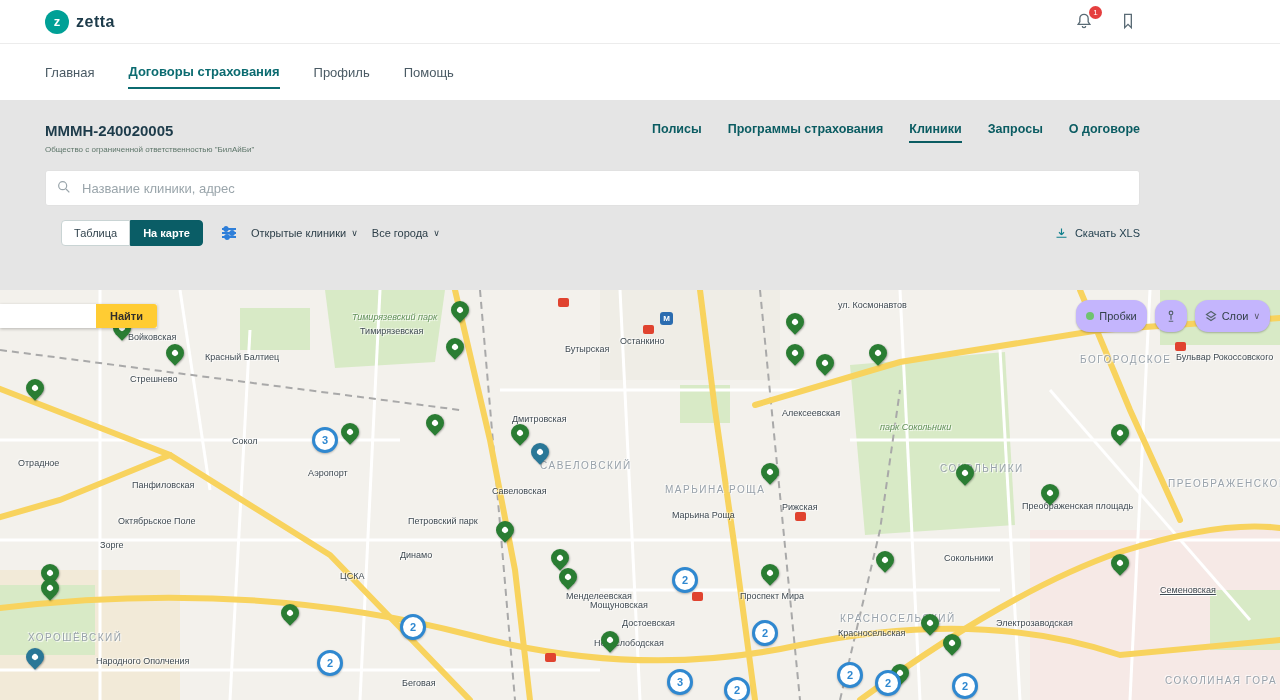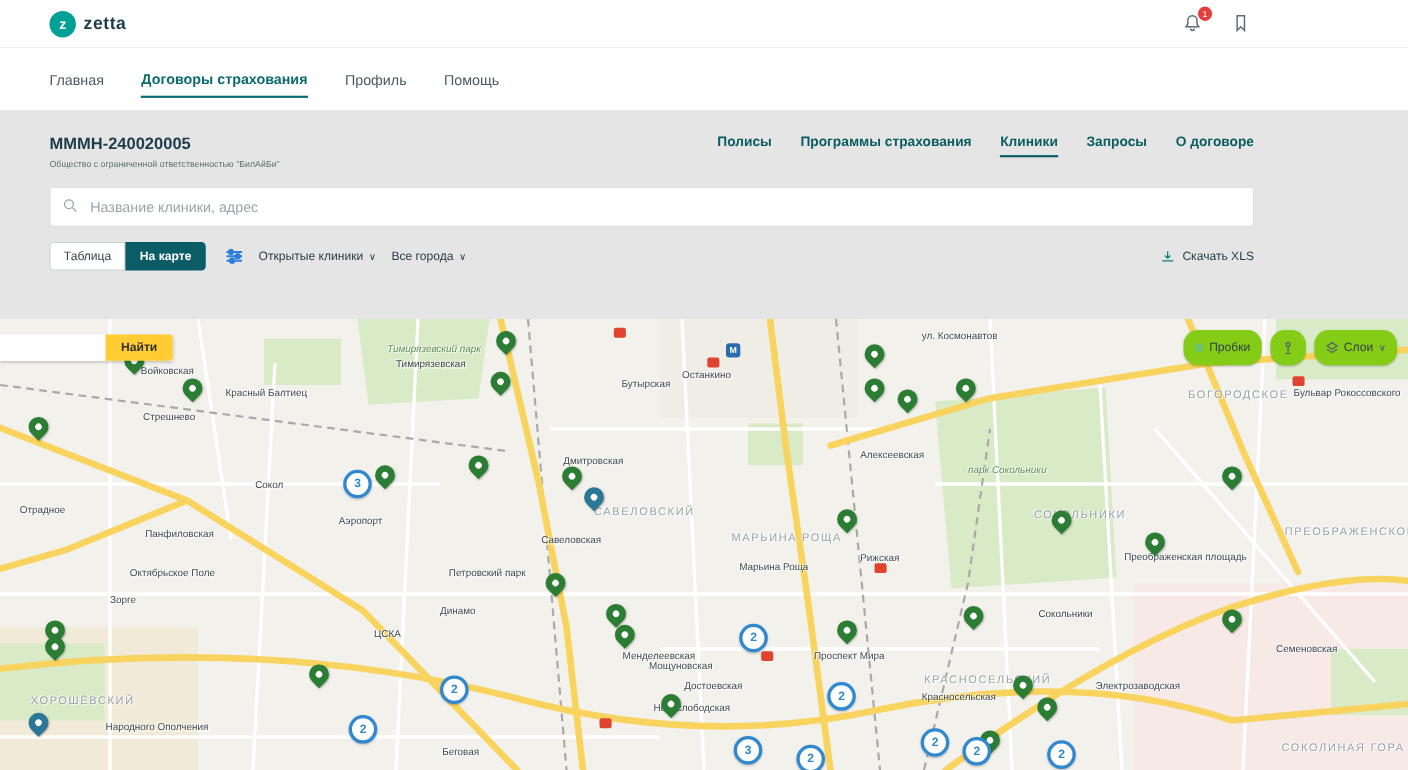--- a/index.html
+++ b/index.html
@@ -36,21 +36,21 @@
   .searchbar { margin-top:16px; position:relative; }
   .searchbar input { width:1095px; height:36px; border:1px solid #e1e1e1; border-radius:3px;
     padding:0 12px 0 36px; font-size:13px; color:#333; background:#fff; outline:none; }
   .searchbar input::placeholder { color:#9aa5ab; }
   .search-icon { position:absolute; left:11px; top:9px; width:16px; height:16px; }
   .search-icon svg { stroke:#9aa5ab; fill:none; stroke-width:1.8; width:16px; height:16px; }
 
   .toolbar { margin-top:14px; display:flex; align-items:center; }
   .seg { display:flex; cursor:pointer; }
   .seg-btn { height:26px; display:flex; align-items:center; padding:0 12px; font-size:11px; }
-  .seg-btn.first { background:#fff; color:#33454f; border:1px solid #c9d4d4; border-radius:4px 0 0 4px; }
+  .seg-btn.first { background:#fff; color:#33454f; border:1px solid #c9d4d4; border-radius:4px 0 0 4px;margin-left:16px; }
   .seg-btn.second { background:#0a5d66; color:#fff; border:1px solid #0a5d66; border-radius:0 4px 4px 0; font-weight:bold; }
   .filter-ic { margin-left:18px; width:16px; height:16px; cursor:pointer; }
   .filter-ic svg { width:16px; height:16px; stroke:#2f7fd9; stroke-width:1.8; fill:#2f7fd9; }
   .dd { margin-left:14px; font-size:11px; color:#2c3e48; cursor:pointer; display:flex; align-items:center; gap:5px; }
   .dd .chev { font-size:9px; color:#2c3e48; }
   .download { margin-left:auto; display:flex; align-items:center; gap:6px; cursor:pointer; }
   .download svg { width:15px; height:15px; stroke:#0f7f8c; fill:none; stroke-width:1.8; }
   .download span { font-size:11px; color:#1d3b4a; }
 
   
@@ -78,21 +78,21 @@
   .rail { position:absolute; width:11px; height:9px; background:#e0432f; border-radius:2px; }
   .metro { position:absolute; width:13px; height:13px; background:#2b6cb0; border-radius:3px;
     color:#fff; font-size:8px; font-weight:bold; display:flex; align-items:center; justify-content:center; }
 
   .map-search { position:absolute; left:0; top:14px; display:flex; box-shadow:0 1px 3px rgba(0,0,0,.25); }
   .map-search-input { width:96px; height:24px; background:#fff; border:none; }
   .map-find { height:24px; padding:0 14px; background:#fc3; border:none; font-size:11px;
     color:#33302a; font-weight:bold; cursor:pointer; border-radius:0 3px 3px 0; }
 
   .map-controls { position:absolute; right:10px; top:10px; display:flex; gap:8px; align-items:center; }
-  .pill { background:#84cc16; border-radius:13px; height:24px; display:flex; align-items:center;
+  .pill { background:#c4b5fd; border-radius:13px; height:24px; display:flex; align-items:center;
     gap:5px; padding:16px 10px; font-size:11px; color:#33404a; box-shadow:0 1px 2px rgba(0,0,0,.25); cursor:pointer; }
   .dot-traffic { width:8px; height:8px; border-radius:50%; background:#6fc36f; }
   .pill .chev { font-size:9px; color:#556; }
   .pill svg { width:12px; height:12px; stroke:#55636d; fill:none; stroke-width:1.6; }
 </style>
 </head>
 <body>
 
 <div class="header">
   <div class="logo">
@@ -262,21 +262,21 @@
       <div class="mlabel d" style="left: 840px; top: 308px; margin-top: 15px;">КРАСНОСЕЛЬСКИЙ</div>
       <div class="mlabel s" style="left: 838px; top: 338px;">Красносельская</div>
       <div class="mlabel s" style="left: 944px; top: 263px;">Сокольники</div>
       <div class="mlabel d" style="left: 940px; top: 173px;">СОКОЛЬНИКИ</div>
       <div class="mlabel p" style="left: 880px; top: 132px;">парк Сокольники</div>
       <div class="mlabel d" style="left: 1168px; top: 188px;">ПРЕОБРАЖЕНСКОЕ</div>
       <div class="mlabel s" style="left: 1022px; top: 211px;">Преображенская площадь</div>
       <div class="mlabel d" style="left: 1080px; top: 64px;">БОГОРОДСКОЕ</div>
       <div class="mlabel s" style="left: 1176px; top: 62px;">Бульвар Рокоссовского</div>
       <div class="mlabel s" style="left: 838px; top: 10px;">ул. Космонавтов</div>
-      <div class="mlabel s" style="left: 1160px; top: 295px;">Семеновская</div>
+      <div class="mlabel s" style="left: 1160px; top: 295px; text-decoration: underline;">Семеновская</div>
       <div class="mlabel s" style="left: 996px; top: 328px;">Электрозаводская</div>
       <div class="mlabel d" style="left: 1165px; top: 385px;">СОКОЛИНАЯ ГОРА</div>
       <div class="mlabel s" style="left: 590px; top: 310px;">Мощуновская</div>
       <div class="mlabel s" style="left: 18px; top: 168px;">Отрадное</div>
       <div class="rail" style="left: 558px; top: 8px;"></div>
       <div class="rail" style="left: 643px; top: 35px;"></div>
       <div class="rail" style="left: 545px; top: 363px;"></div>
       <div class="rail" style="left: 1175px; top: 52px;"></div>
       <div class="rail" style="left: 795px; top: 222px;"></div>
       <div class="rail" style="left: 692px; top: 302px;"></div>

